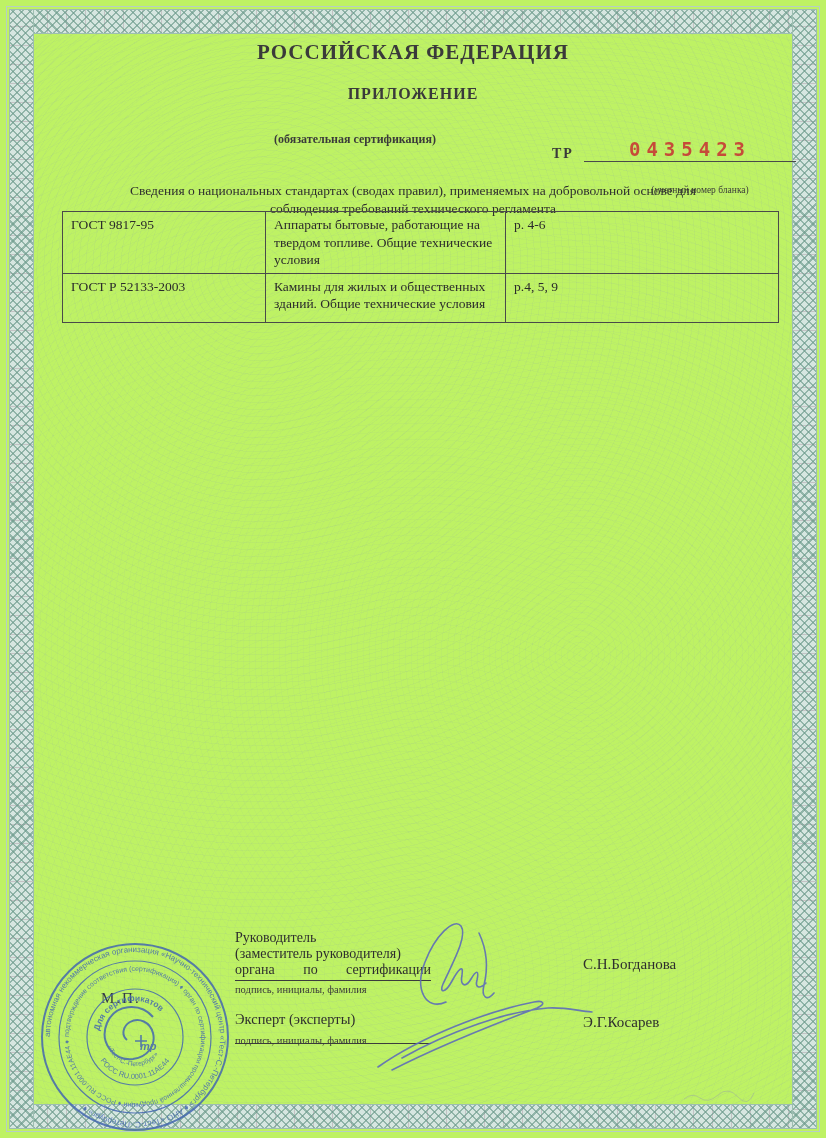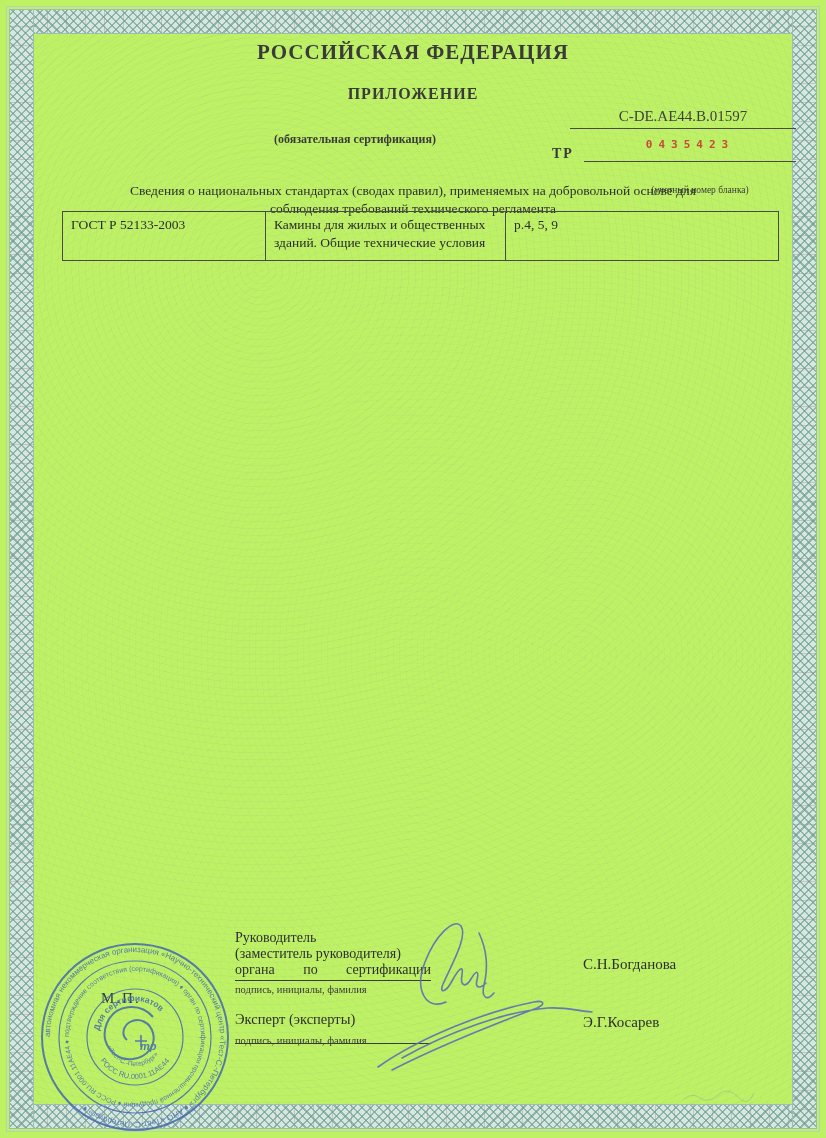--- a/index.html
+++ b/index.html
@@ -39,21 +39,21 @@
   .abs{position:absolute;}
   .country{top:40px;left:0;right:0;text-align:center;font-size:21px;font-weight:bold;letter-spacing:1px;color:#3a3a3a;}
   .doc-type{top:85px;left:0;right:0;text-align:center;font-size:16px;font-weight:bold;letter-spacing:1px;color:#3a3a3a;}
   .cert-line{top:104px;left:130px;font-size:22px;font-weight:bold;color:#3a3a3a;white-space:nowrap;}
   .cert-line .no{margin-left:16px;}
   .cert-number{top:102px;left:570px;width:226px;height:27px;border-bottom:1.5px solid #4a4a4a;
     text-align:center;font-size:15px;color:#3f3f3f;padding-top:6px;box-sizing:border-box;}
   .cert-kind{top:132px;left:130px;width:450px;text-align:center;font-size:12px;font-weight:bold;color:#3a3a3a;}
   .tr-label{top:146px;left:552px;font-size:14px;font-weight:bold;letter-spacing:2px;color:#3a3a3a;}
   .blank-number{top:138px;left:584px;width:212px;height:24px;border-bottom:1.5px solid #4a4a4a;
-    text-align:center;font-family:"DejaVu Sans Mono",monospace;font-weight:bold;font-size:11px;
+    text-align:center;font-family:"DejaVu Sans Mono",monospace;font-weight:bold;font-size:19px;
     letter-spacing:6px;color:#c64a39;box-sizing:border-box;}
   .blank-caption{top:164px;left:604px;width:192px;text-align:center;font-size:9.5px;color:#3a3a3a;margin-top:21px;}
 
   
   .intro{top:182px;left:113px;width:600px;text-align:center;font-size:13.5px;font-weight:normal;line-height:1.35;color:#2e2e2e;}
   .std-table{position:absolute;top:211px;left:62px;width:716px;border-collapse:collapse;table-layout:fixed;}
   .std-table th,.std-table td{border:1.5px solid #4a4a4a;padding:4px 8px;vertical-align:top;font-size:13.5px;line-height:1.3;}
   .std-table th{font-weight:bold;text-align:center;vertical-align:middle;height:48px;}
   .std-table col.c1{width:203px}.std-table col.c2{width:240px}.std-table col.c3{width:273px}
   .std-table tr.r1 td{height:50px}.std-table tr.r2 td{height:40px}
@@ -82,35 +82,39 @@
 <div class="page">
 
   <div class="outer-line"></div>
   <div class="band h top"></div>
   <div class="band h bottom"></div>
   <div class="band v left"></div>
   <div class="band v right"></div>
 
   <div class="abs country">РОССИЙСКАЯ ФЕДЕРАЦИЯ</div>
   <div class="abs doc-type">ПРИЛОЖЕНИЕ</div>
-  <div class="abs cert-number">C-DE.AE44.B.01597</div>
   <div class="abs cert-kind">(обязательная сертификация)</div>
   <div class="abs tr-label">ТР</div>
   <div class="abs blank-number">0435423</div>
   <div class="abs blank-caption">(учетный номер бланка)</div>
 
   <div class="abs intro">Сведения о национальных стандартах (сводах правил), применяемых на добровольной основе для соблюдения требований технического регламента</div>
 
   <table class="std-table">
     <colgroup>
         <col class="c1">
         <col class="c2">
         <col class="c3">
       </colgroup>
     <tbody>
+    <tr class="r1">
+      <td>ГОСТ 9817-95</td>
+      <td>Аппараты бытовые, работающие на твердом топливе. Общие технические условия</td>
+      <td>р. 4-6</td>
+    </tr>
     <tr class="r2">
       <td>ГОСТ Р 52133-2003</td>
       <td>Камины для жилых и общественных зданий. Общие технические условия</td>
       <td>р.4, 5, 9</td>
     </tr>
   </tbody>
     </table>
 
   <div class="abs mp-mark">М.П.</div>
 

